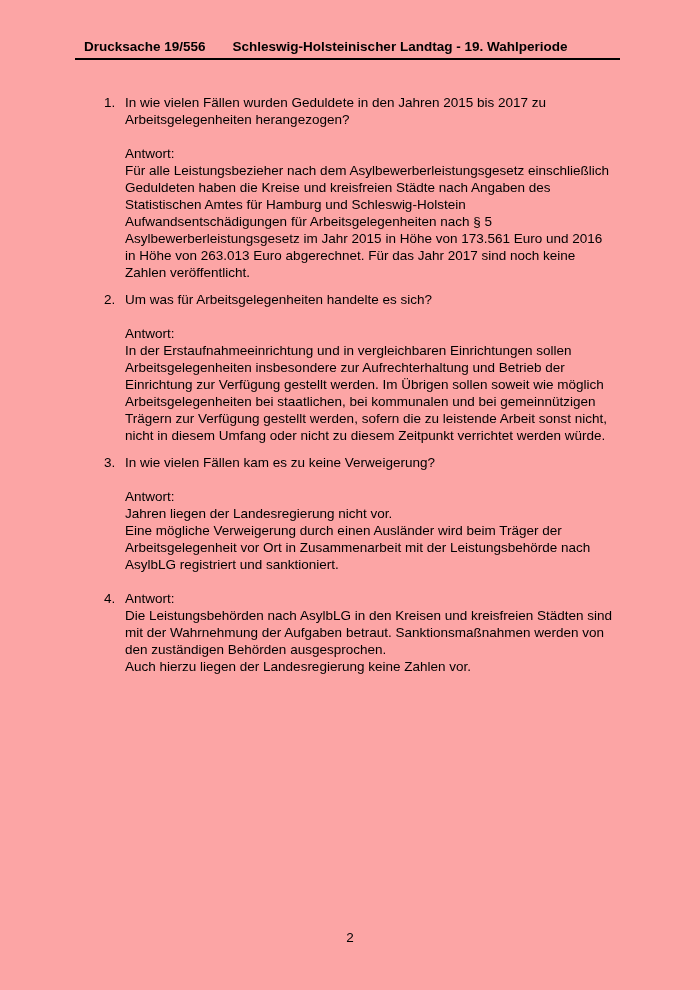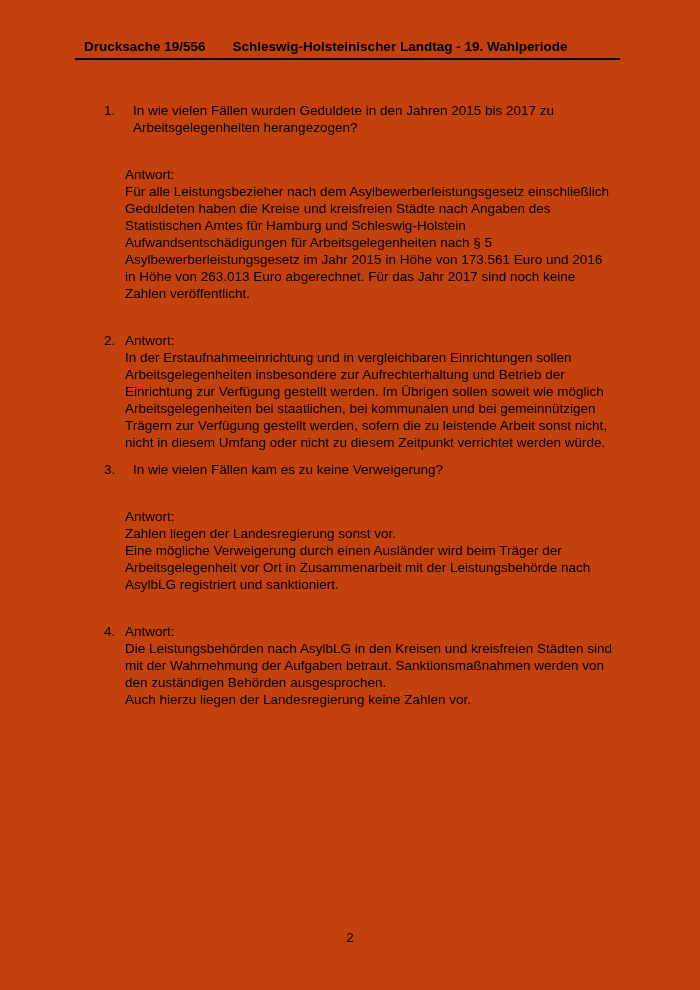--- a/index.html
+++ b/index.html
@@ -4,21 +4,21 @@
 <style>
   html, body {
     margin: 0;
     padding: 0;
     background: #ffffff;
   }
   .page {
     position: relative;
     width: 700px;
     height: 990px;
-    background: #c2410c;
+    background: #fca5a5;
     font-family: "Liberation Sans", "DejaVu Sans", sans-serif;
     font-size: 13.5px;
     line-height: 17px;
     color: #000000;
     overflow: hidden;
   }
   
   .doc-number {
     position: absolute;
     left: 84px;
@@ -53,24 +53,24 @@
     position: relative;
     padding-left: 21px;
     margin-bottom: 10px;
   }
   .q-num {
     position: absolute;
     left: 0;
     top: 0;
   }
   .q-text {
-    margin: 8px;
+    margin: 0;
   }
   .answer {
-    margin-top: 30px;
+    margin-top: 17px;
   }
   .answer-label {
     margin: 0;
   }
   .answer-par {
     margin: 0;
   }
   
   .page-footer {
     position: absolute;
@@ -97,32 +97,33 @@
       <span class="q-num">1.</span>
       <div class="q-text">In wie vielen Fällen wurden Geduldete in den Jahren 2015 bis 2017 zu Arbeitsgelegenheiten herangezogen?</div>
       <div class="answer">
         <div class="answer-label">Antwort:</div>
         <p class="answer-par">Für alle Leistungsbezieher nach dem Asylbewerberleistungsgesetz einschließlich Geduldeten haben die Kreise und kreisfreien Städte nach Angaben des Statistischen Amtes für Hamburg und Schleswig-Holstein Aufwandsentschädigungen für Arbeitsgelegenheiten nach § 5 Asylbewerberleistungsgesetz im Jahr 2015 in Höhe von 173.561 Euro und 2016 in Höhe von 263.013 Euro abgerechnet. Für das Jahr 2017 sind noch keine Zahlen veröffentlicht.</p>
       </div>
     </div>
 
     <div class="qa-item">
       <span class="q-num">2.</span>
+      <div class="q-text">Um was für Arbeitsgelegenheiten handelte es sich?</div>
       <div class="answer">
         <div class="answer-label">Antwort:</div>
         <p class="answer-par">In der Erstaufnahmeeinrichtung und in vergleichbaren Einrichtungen sollen Arbeitsgelegenheiten insbesondere zur Aufrechterhaltung und Betrieb der Einrichtung zur Verfügung gestellt werden. Im Übrigen sollen soweit wie möglich Arbeitsgelegenheiten bei staatlichen, bei kommunalen und bei gemeinnützigen Trägern zur Verfügung gestellt werden, sofern die zu leistende Arbeit sonst nicht, nicht in diesem Umfang oder nicht zu diesem Zeitpunkt verrichtet werden würde.</p>
       </div>
     </div>
 
     <div class="qa-item">
       <span class="q-num">3.</span>
       <div class="q-text">In wie vielen Fällen kam es zu keine Verweigerung?</div>
       <div class="answer">
         <div class="answer-label">Antwort:</div>
-        <p class="answer-par">Zahlen liegen der Landesregierung sonst vor.</p>
+        <p class="answer-par">Jahren liegen der Landesregierung nicht vor.</p>
         <p class="answer-par">Eine mögliche Verweigerung durch einen Ausländer wird beim Träger der Arbeitsgelegenheit vor Ort in Zusammenarbeit mit der Leistungsbehörde nach AsylbLG registriert und sanktioniert.</p>
       </div>
     </div>
 
     <div class="qa-item">
       <span class="q-num">4.</span>
       <div class="answer">
         <div class="answer-label">Antwort:</div>
         <p class="answer-par">Die Leistungsbehörden nach AsylbLG in den Kreisen und kreisfreien Städten sind mit der Wahrnehmung der Aufgaben betraut. Sanktionsmaßnahmen werden von den zuständigen Behörden ausgesprochen.</p>
         <p class="answer-par">Auch hierzu liegen der Landesregierung keine Zahlen vor.</p>

